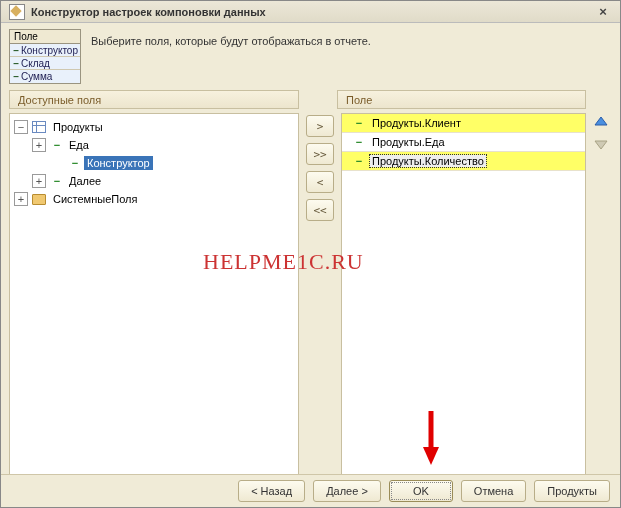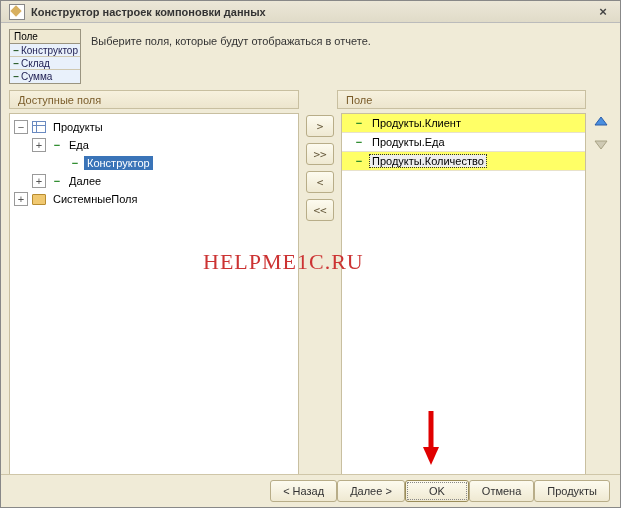--- a/index.html
+++ b/index.html
@@ -197,21 +197,21 @@
     left:420px; top:408px;
     pointer-events:none;
   }
 
   .footer {
     position:absolute;
     left:0; right:0; bottom:0;
     height:33px;
     border-top:1px solid #cfc6a8;
     display:flex; align-items:center; justify-content:flex-end;
-    gap:0; padding:0 10px;
+    gap:8px; padding:0 10px;
     background:#f0ebd7;
   }
   .btn {
     height:22px;
     background:linear-gradient(#fdfbef,#efe9d2);
     border:1px solid #b8ad88;
     border-radius:3px;
     padding:0 12px;
     display:flex; align-items:center; justify-content:center;
     color:#333;

